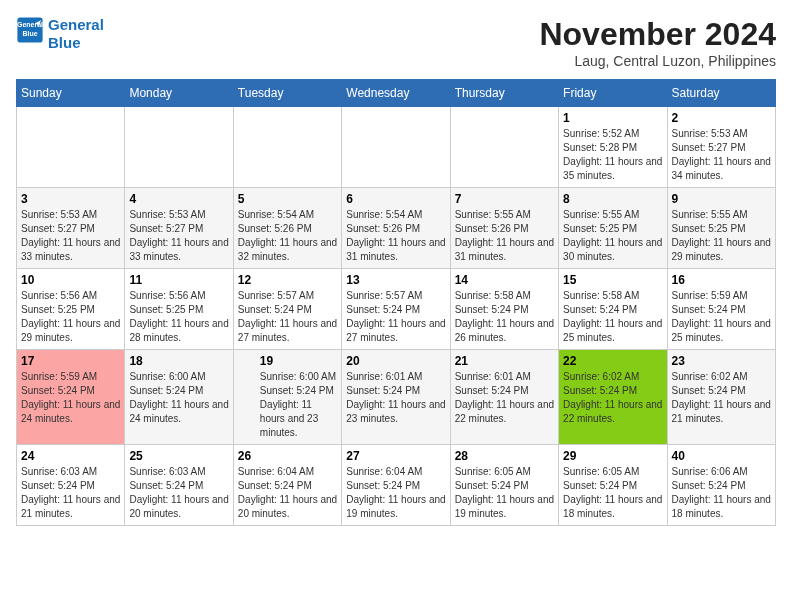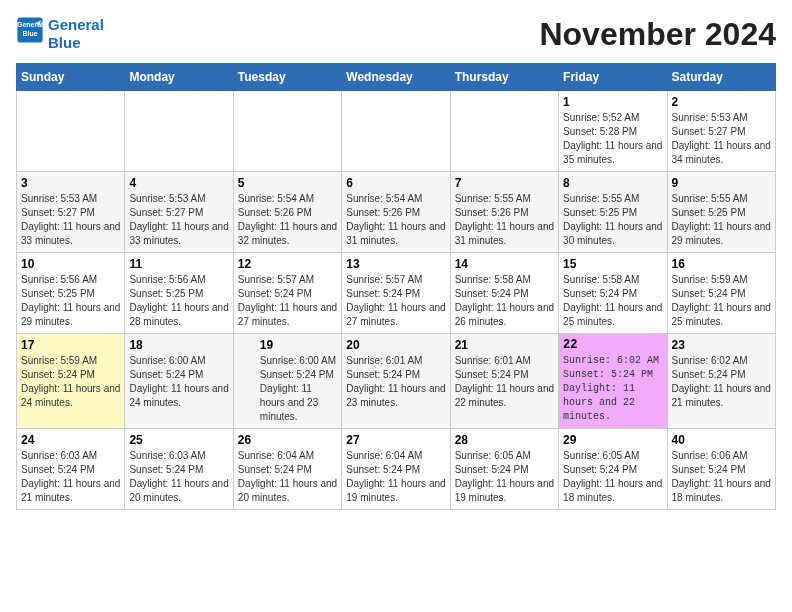--- a/index.html
+++ b/index.html
@@ -42,21 +42,21 @@
       width: 100%;
       border-collapse: collapse;
       font-size: 11px;
     }
     thead th {
       background-color: #2e6db4;
       color: #fff;
       padding: 6px 4px;
       text-align: left;
       font-size: 12px;
-      font-weight: bold;
+      font-weight: normal;
       border: 1px solid #2e6db4;
     }
     td {
       border: 1px solid #ccc;
       vertical-align: top;
       padding: 4px;
       width: 14.28%;
       min-height: 80px;
       background: #fff;
     }
@@ -92,20 +92,21 @@
     </svg>
     <div>
       <div style="font-size:15px; font-weight:bold; line-height:1.2;">
         <span style="color:#1a6fba;">General</span>
       </div>
       <div style="font-size:15px; font-weight:bold; color:#1a6fba; line-height:1.2;">Blue</div>
     </div>
   </div>
   <div class="title-area">
     <div class="month-title">November 2024</div>
+    <div class="location">Laug, Central Luzon, Philippines</div>
   </div>
 </div>
 
 <table>
   <thead>
     <tr>
     <th>Sunday</th>
         <th>Monday</th>
         <th>Tuesday</th>
         <th>Wednesday</th>
@@ -216,21 +217,21 @@
 Daylight: 11 hours and 25 minutes.</div>
         </td>
         <td>
           <span class="day-num">16</span>
           <div class="day-info" style="white-space: pre-wrap;">Sunrise: 5:59 AM
 Sunset: 5:24 PM
 Daylight: 11 hours and 25 minutes.</div>
         </td>
       </tr>
       <tr>
-        <td style="background: #fef9c3;">
+        <td style="background: #fca5a5;">
           <span class="day-num">17</span>
           <div class="day-info" style="white-space: pre-wrap;">Sunrise: 5:59 AM
 Sunset: 5:24 PM
 Daylight: 11 hours and 24 minutes.</div>
         </td>
         <td style="background: rgb(245, 245, 245);">
           <span class="day-num">18</span>
           <div class="day-info" style="white-space: pre-wrap;">Sunrise: 6:00 AM
 Sunset: 5:24 PM
 Daylight: 11 hours and 24 minutes.</div>
@@ -246,21 +247,21 @@
           <div class="day-info" style="white-space: pre-wrap;">Sunrise: 6:01 AM
 Sunset: 5:24 PM
 Daylight: 11 hours and 23 minutes.</div>
         </td>
         <td style="background: rgb(245, 245, 245);">
           <span class="day-num">21</span>
           <div class="day-info" style="white-space: pre-wrap;">Sunrise: 6:01 AM
 Sunset: 5:24 PM
 Daylight: 11 hours and 22 minutes.</div>
         </td>
-        <td style="background: #f0abfc; font-family: Liberation Mono, monospace;">
+        <td style="background: #84cc16;">
           <span class="day-num">22</span>
           <div class="day-info" style="white-space: pre-wrap;">Sunrise: 6:02 AM
 Sunset: 5:24 PM
 Daylight: 11 hours and 22 minutes.</div>
         </td>
         <td style="background: rgb(245, 245, 245); margin-top: 20px;">
           <span class="day-num">23</span>
           <div class="day-info" style="white-space: pre-wrap;">Sunrise: 6:02 AM
 Sunset: 5:24 PM
 Daylight: 11 hours and 21 minutes.</div>

